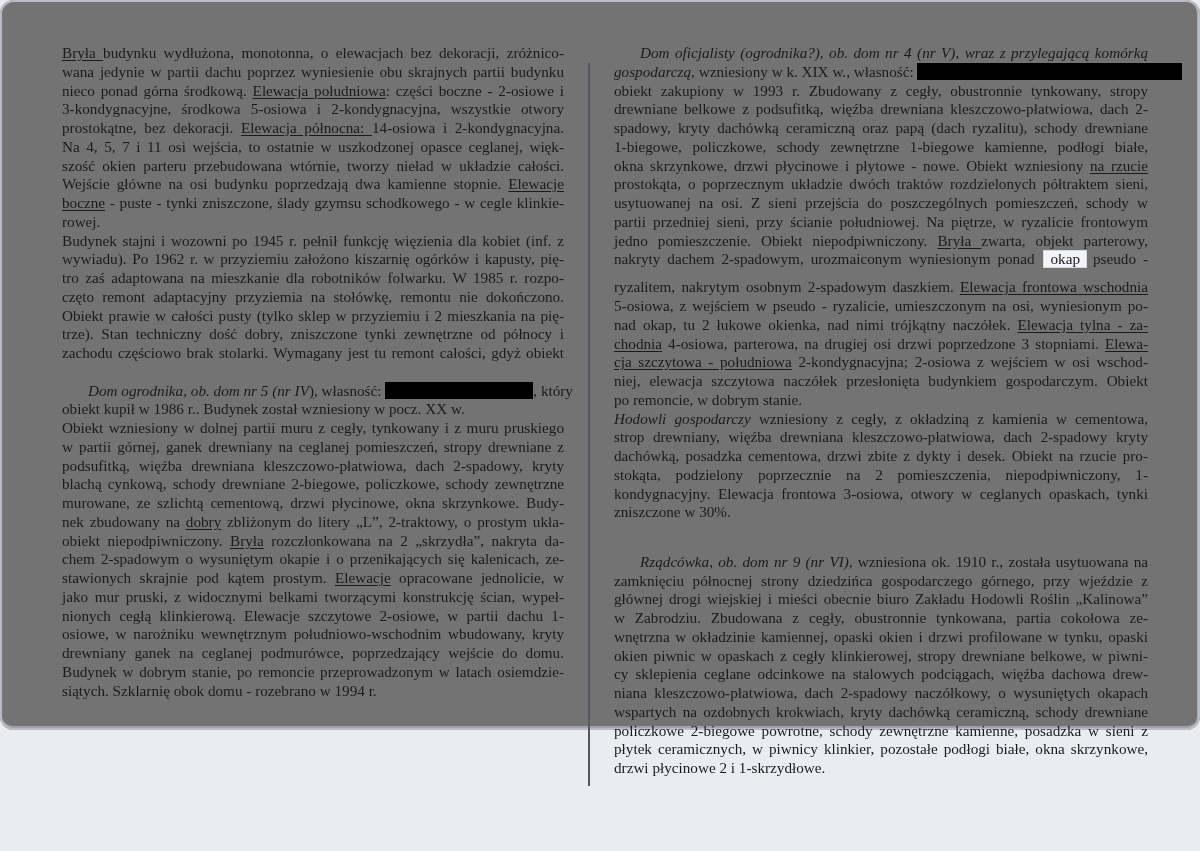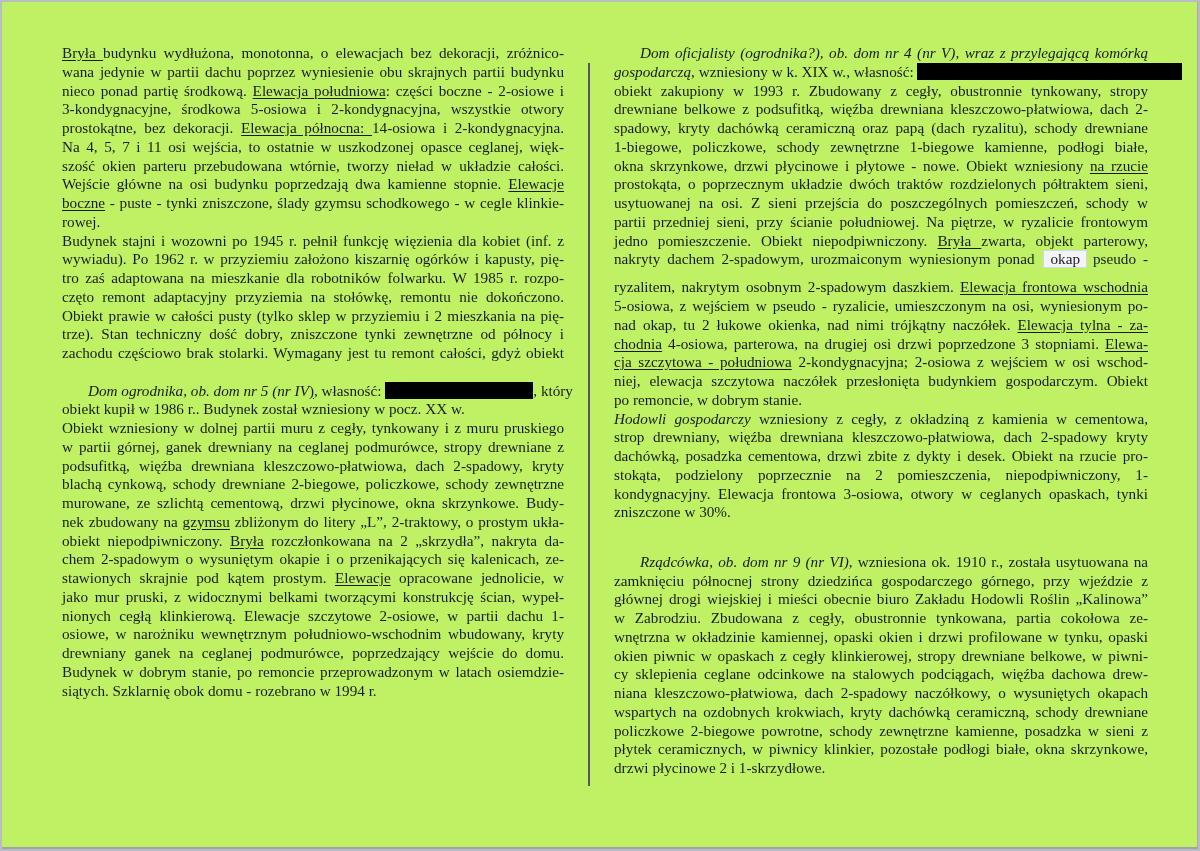--- a/index.html
+++ b/index.html
@@ -3,23 +3,24 @@
 <meta charset="utf-8">
 <style>
   html, body { margin: 0; padding: 0; }
   body {
     width: 1200px; height: 851px; overflow: hidden;
     background: #e9ecf1;
     font-family: "Liberation Serif", "DejaVu Serif", serif;
     color: #1b1b1d;
   }
   .page {
-    position: absolute; left: 0; top: 0; width: 1200px; height: 851px;
-    background: #bef264;
+    position: absolute; left: 0; top: 0; width: 1200px; height: 730px;
+    background: #737373;
     box-shadow: inset 0 0 0 2px #b9bcc2, inset 0 -4px 0 #9fa2a8, inset -3px 0 0 #a6a9ae;
+    border-radius: 14px;
   }
   .col {
     position: absolute; top: 44px;
     font-size: 15.2px; line-height: 18.75px;
     text-align: justify;
   }
   .col-left { left: 62px; width: 502px; }
   .col-right { left: 614px; width: 534px; }
   .divider {
     position: absolute; left: 588px; top: 63px; width: 2px; height: 723px;
@@ -37,21 +38,21 @@
 </style>
 </head>
 <body>
 
 <div class="page">
 
   <div class="col col-left">
     <div>
       <span class="line"><span class="u">Bryła </span><span>budynku wydłużona, monotonna, o elewacjach bez dekoracji, zróżnico-</span></span>
       <span class="line">wana jedynie w partii dachu poprzez wyniesienie obu skrajnych partii budynku</span>
-      <span class="line"><span>nieco ponad partię środkową. </span><span class="u">Elewacja południowa</span><span>: części boczne - 2-osiowe i</span></span>
+      <span class="line"><span>nieco ponad górna środkową. </span><span class="u">Elewacja południowa</span><span>: części boczne - 2-osiowe i</span></span>
       <span class="line">3-kondygnacyjne, środkowa 5-osiowa i 2-kondygnacyjna, wszystkie otwory</span>
       <span class="line"><span>prostokątne, bez dekoracji. </span><span class="u">Elewacja północna: </span><span>14-osiowa i 2-kondygnacyjna.</span></span>
       <span class="line">Na 4, 5, 7 i 11 osi wejścia, to ostatnie w uszkodzonej opasce ceglanej, więk-</span>
       <span class="line">szość okien parteru przebudowana wtórnie, tworzy nieład w układzie całości.</span>
       <span class="line"><span>Wejście główne na osi budynku poprzedzają dwa kamienne stopnie. </span><span class="u">Elewacje</span></span>
       <span class="line"><span class="u">boczne</span><span> - puste - tynki zniszczone, ślady gzymsu schodkowego - w cegle klinkie-</span></span>
       <span class="line last">rowej.</span>
     </div>
 
     <div>
@@ -66,25 +67,25 @@
 
     <div class="gap"></div>
 
     <div>
       <span class="line indent"><span class="i">Dom ogrodnika, ob. dom nr 5 (nr IV</span><span class="u">)</span><span>, własność:</span> <span class="redact" style="width:148px"></span><span>, który</span></span>
       <span class="line last">obiekt kupił w 1986 r.. Budynek został wzniesiony w pocz. XX w.</span>
     </div>
 
     <div>
       <span class="line">Obiekt wzniesiony w dolnej partii muru z cegły, tynkowany i z muru pruskiego</span>
-      <span class="line">w partii górnej, ganek drewniany na ceglanej podmurówce, stropy drewniane z</span>
+      <span class="line">w partii górnej, ganek drewniany na ceglanej pomieszczeń, stropy drewniane z</span>
       <span class="line">podsufitką, więźba drewniana kleszczowo-płatwiowa, dach 2-spadowy, kryty</span>
       <span class="line">blachą cynkową, schody drewniane 2-biegowe, policzkowe, schody zewnętrzne</span>
       <span class="line">murowane, ze szlichtą cementową, drzwi płycinowe, okna skrzynkowe. Budy-</span>
-      <span class="line"><span>nek zbudowany na </span><span class="u">gzymsu</span><span> zbliżonym do litery „L”, 2-traktowy, o prostym ukła-</span></span>
+      <span class="line"><span>nek zbudowany na </span><span class="u">dobry</span><span> zbliżonym do litery „L”, 2-traktowy, o prostym ukła-</span></span>
       <span class="line"><span>obiekt niepodpiwniczony. </span><span class="u">Bryła</span><span> rozczłonkowana na 2 „skrzydła”, nakryta da-</span></span>
       <span class="line">chem 2-spadowym o wysuniętym okapie i o przenikających się kalenicach, ze-</span>
       <span class="line"><span>stawionych skrajnie pod kątem prostym. </span><span class="u">Elewacje</span><span> opracowane jednolicie, w</span></span>
       <span class="line">jako mur pruski, z widocznymi belkami tworzącymi konstrukcję ścian, wypeł-</span>
       <span class="line">nionych cegłą klinkierową. Elewacje szczytowe 2-osiowe, w partii dachu 1-</span>
       <span class="line">osiowe, w narożniku wewnętrznym południowo-wschodnim wbudowany, kryty</span>
       <span class="line">drewniany ganek na ceglanej podmurówce, poprzedzający wejście do domu.</span>
       <span class="line">Budynek w dobrym stanie, po remoncie przeprowadzonym w latach osiemdzie-</span>
       <span class="line last">siątych. Szklarnię obok domu - rozebrano w 1994 r.</span>
     </div>

